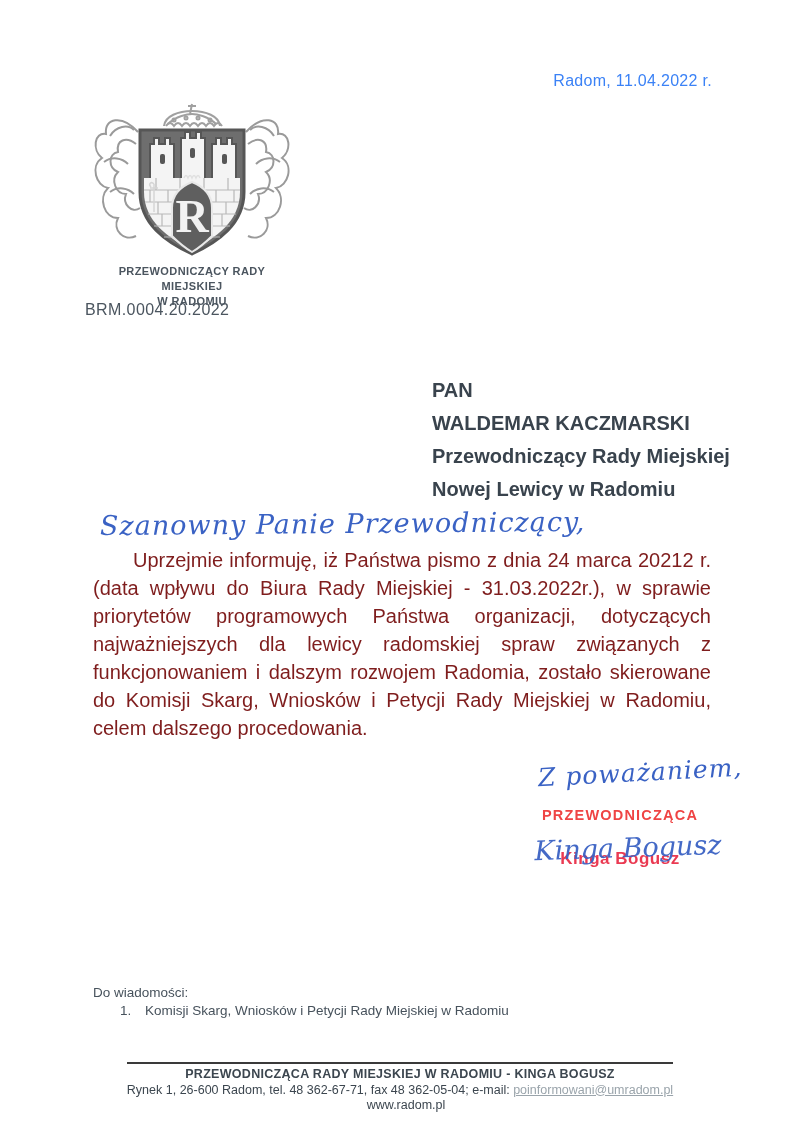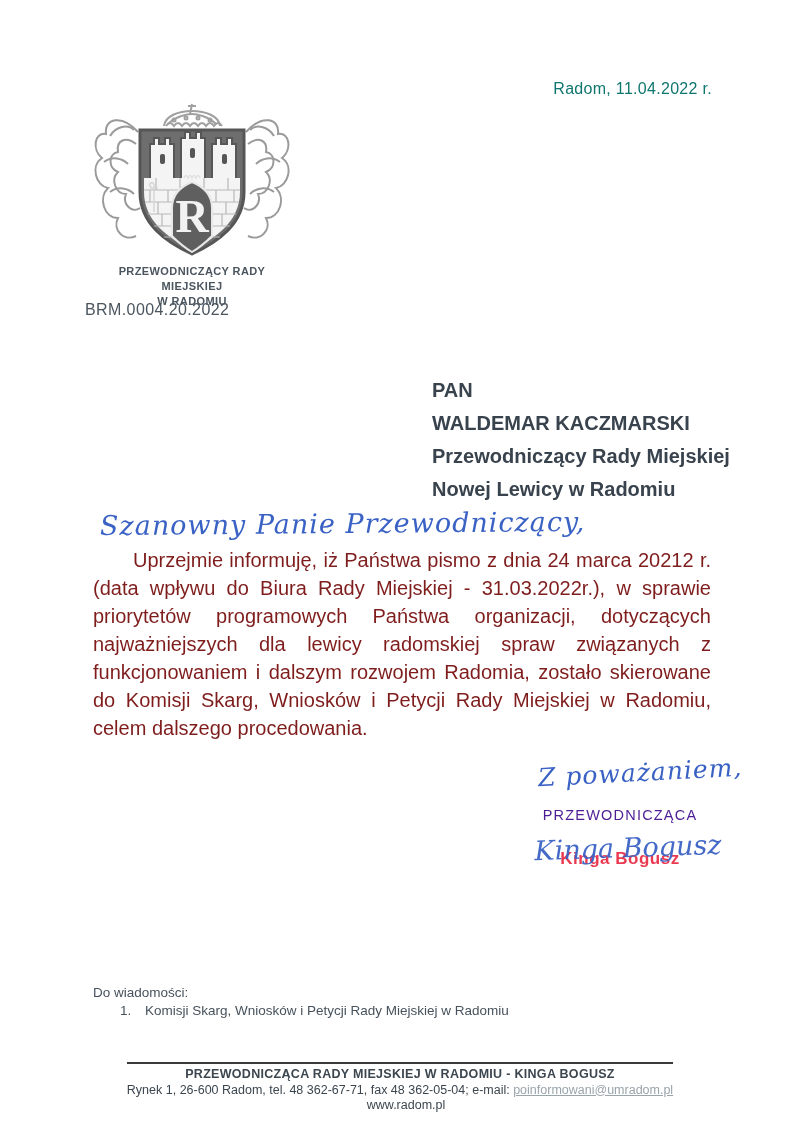--- a/index.html
+++ b/index.html
@@ -7,22 +7,22 @@
   .page {
     position:relative;
     width:800px; height:1130px;
     margin:0 auto;
     background:#ffffff;
     font-family:"Liberation Sans", sans-serif;
     color:#434e58;
     overflow:hidden;
   }
   .date-line {
-    position:absolute; top:80px; right:88px;
-    font-size:16px; color:#0f766e; letter-spacing:0.3px;
+    position:absolute; top:72px; right:88px;
+    font-size:16px; color:#3b82f6; letter-spacing:0.3px;
   }
   .crest-wrap { position:absolute; left:92px; top:96px; width:200px; text-align:center; }
   .crest-caption {
     margin-top:4px; font-size:11px; font-weight:bold; color:#4b555f;
     letter-spacing:0.4px; line-height:15px;
   }
   .ref-number {
     position:absolute; left:85px; top:301px;
     font-size:16px; color:#4b555f; letter-spacing:0.4px;
   }
@@ -41,21 +41,21 @@
   .body-text {
     position:absolute; left:93px; top:546px; width:618px;
     font-size:20px; line-height:28px; text-align:justify; color:#7f1d1d;
   }
   .body-text p { text-indent:40px; margin:0; }
   .closing {
     position:absolute; left:538px; top:758px;
     font-size:25px; transform:rotate(-3deg); letter-spacing:1px;
   }
   .stamp-block { position:absolute; left:520px; top:806px; width:200px; text-align:center; }
-  .stamp-title { font-size:14.5px; font-weight:normal; color:#4c1d95; letter-spacing:1.2px; line-height:19px; }
+  .stamp-title { font-size:14.5px; font-weight:bold; color:#ef4444; letter-spacing:1.2px; line-height:19px; }
   .stamp-signature {
     position:absolute; left:8px; top:26px; width:200px;
     font-size:27px; transform:rotate(-2deg); white-space:nowrap;
     opacity:0.95;
   }
   .stamp-name { margin-top:24px; font-size:17px; font-weight:bold; color:#ea3a52; letter-spacing:0.5px; }
   .cc-block { position:absolute; left:93px; top:984px; font-size:13.5px; color:#47525c; line-height:17px; }
   .cc-item { margin-top:1px; padding-left:27px; }
   .cc-item .cc-num { display:inline-block; width:25px; }
   .footer {

